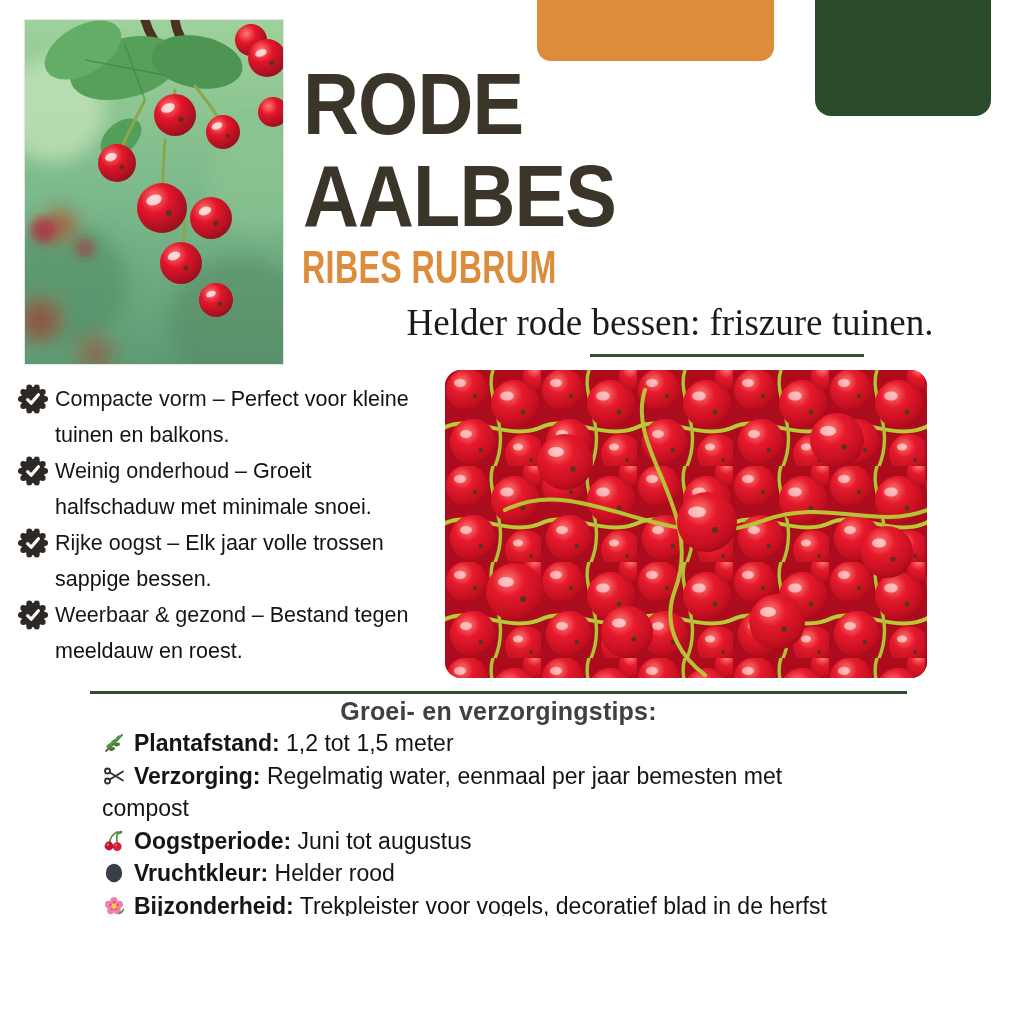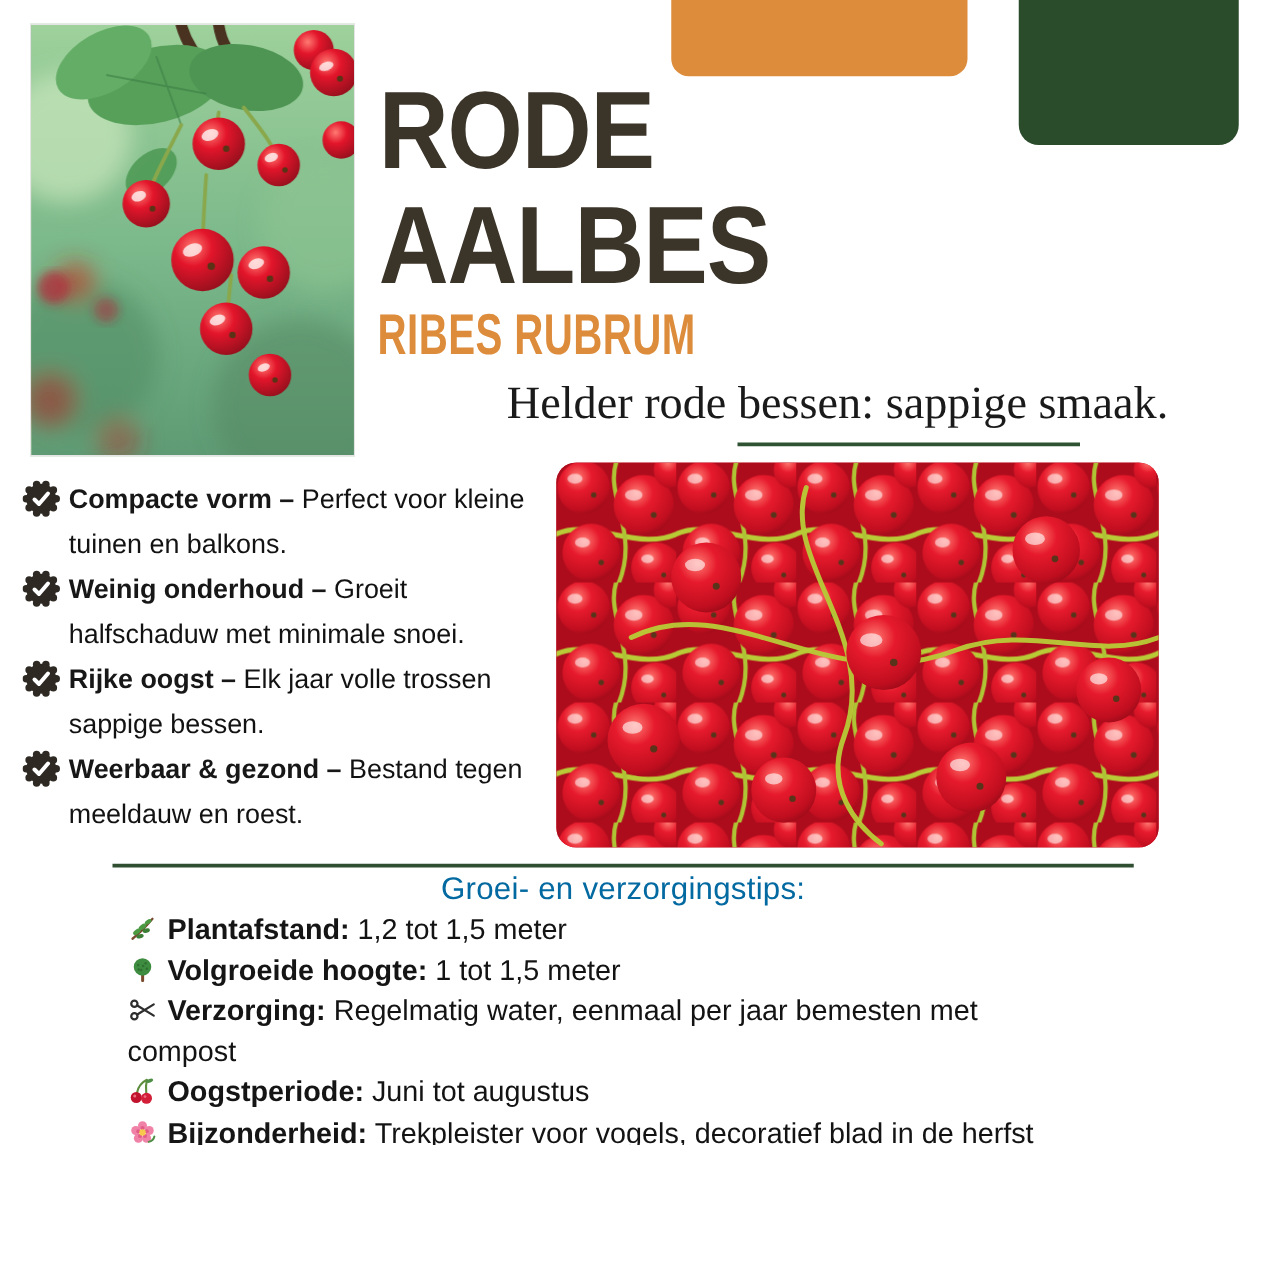--- a/index.html
+++ b/index.html
@@ -33,27 +33,27 @@
   .tagline { position:absolute; left:345px; top:301px; width:650px; text-align:center;
     font-family:"Liberation Serif", serif; font-size:37px; color:#1A1A1A; }
   .tagline-underline { position:absolute; left:590px; top:354px; width:274px; height:3px;
     background:#2F5233; }
 
   
   .features { position:absolute; left:18px; top:381px; width:412px;
     font-size:21.5px; line-height:36px; color:#121212; }
   .feature-item { position:relative; padding-left:37px; }
   .feature-item .badge { position:absolute; left:0; top:3px; width:30px; height:30px; }
-  .feature-label { font-weight:700; color:#171717; }
+  .feature-label { font-weight:400; color:#171717; }
   .feature-text { white-space:pre-line; }
 
   
   .divider { position:absolute; left:90px; top:691px; width:817px; height:3px; background:#2F4F30; }
   .tips-heading { position:absolute; left:90px; top:697px; width:817px; text-align:center;
-    font-size:25px; font-weight:400; letter-spacing:0.2px; color:#0369a1; }
+    font-size:25px; font-weight:700; letter-spacing:0.2px; color:#404040; }
   .tips { position:absolute; left:86px; top:727px; width:872px; font-size:23px;
     line-height:32.5px; color:#131313;margin-left:16px; }
   .tip-item .ticon { display:inline-block; width:24px; height:24px; vertical-align:-4px;
     margin-right:8px; }
   .tip-label { font-weight:700; color:#151515; }
   .tip-value { white-space:pre-line; }
 </style>
 </head>
 <body>
 
@@ -145,21 +145,21 @@
       </g>
     </svg>
   </div>
 
   <div class="title">
     <div>RODE</div>
     <div>AALBES</div>
   </div>
   <div class="subtitle">RIBES RUBRUM</div>
 
-  <div class="tagline">Helder rode bessen: sappige smaak.</div>
+  <div class="tagline">Helder rode bessen: friszure tuinen.</div>
   <div class="tagline-underline"></div>
 
   <div class="photo-main">
     <svg width="482" height="308" viewBox="0 0 482 308" preserveAspectRatio="none">
       <defs>
         <radialGradient id="bG" cx="38%" cy="30%" r="78%">
           <stop offset="0" stop-color="#FF7A72"></stop>
             <stop offset="0.35" stop-color="#E61A2C"></stop>
           <stop offset="0.8" stop-color="#C00E1F"></stop>
             <stop offset="1" stop-color="#930A17"></stop>
@@ -332,36 +332,20 @@
             </g>
             <g fill="#3C7F36">
               <ellipse cx="10" cy="18" rx="3" ry="1.7" transform="rotate(-15 10 18)"></ellipse>
               <ellipse cx="15" cy="13.5" rx="3" ry="1.7" transform="rotate(-15 15 13.5)"></ellipse>
             </g>
           </svg>
       </span><span class="tip-label">Plantafstand:</span> <span class="tip-value">1,2 tot 1,5 meter</span>
     </div>
     <div class="tip-item">
       <span class="ticon">
-        <svg viewBox="0 0 24 24" width="24" height="24">
-            <rect x="10.9" y="15" width="2.4" height="6.5" rx="1" fill="#7B4A2D"></rect>
-            <circle cx="12" cy="9.5" r="7" fill="#3E8C3F"></circle>
-            <g fill="#2F7032">
-              <circle cx="8.5" cy="8" r="1"></circle>
-              <circle cx="14.5" cy="6.5" r="1"></circle>
-              <circle cx="11" cy="12" r="1"></circle>
-              <circle cx="15.5" cy="11" r="1"></circle>
-              <circle cx="9" cy="11.5" r="1"></circle>
-              <circle cx="12.5" cy="8.8" r="1"></circle>
-            </g>
-          </svg>
-      </span><span class="tip-label">Volgroeide hoogte:</span> <span class="tip-value">1 tot 1,5 meter</span>
-    </div>
-    <div class="tip-item">
-      <span class="ticon">
         <svg viewBox="0 0 24 24" width="24" height="24" fill="none" stroke="#2E2E2E" stroke-width="1.8" stroke-linecap="round">
             <circle cx="5.5" cy="7" r="2.5"></circle>
             <circle cx="5.5" cy="17" r="2.5"></circle>
             <path d="M7.8 8.4 L21 16.5 M7.8 15.6 L21 7.5"></path>
           </svg>
       </span><span class="tip-label">Verzorging:</span> <span class="tip-value">Regelmatig water, eenmaal per jaar bemesten met
 compost</span>
     </div>
     <div class="tip-item">
       <span class="ticon">
@@ -371,20 +355,27 @@
             <circle cx="7" cy="17" r="4.4" fill="#C2132E"></circle>
             <circle cx="15.2" cy="17.6" r="4.4" fill="#D31F38"></circle>
             <circle cx="5.8" cy="15.7" r="1.2" fill="#F2808F" opacity="0.85"></circle>
             <circle cx="14" cy="16.2" r="1.1" fill="#F2808F" opacity="0.8"></circle>
           </svg>
       </span><span class="tip-label">Oogstperiode:</span> <span class="tip-value">Juni tot augustus</span>
     </div>
     <div class="tip-item">
       <span class="ticon">
         <svg viewBox="0 0 24 24" width="24" height="24">
+            <ellipse cx="12" cy="12" rx="8.2" ry="9.2" fill="#3A3F46"></ellipse>
+          </svg>
+      </span><span class="tip-label">Vruchtkleur:</span> <span class="tip-value">Helder rood</span>
+    </div>
+    <div class="tip-item">
+      <span class="ticon">
+        <svg viewBox="0 0 24 24" width="24" height="24">
             <g fill="#EF82A6">
               <circle cx="12" cy="6.5" r="3.6"></circle>
               <circle cx="17.4" cy="10.4" r="3.6"></circle>
               <circle cx="15.3" cy="16.6" r="3.6"></circle>
               <circle cx="8.7" cy="16.6" r="3.6"></circle>
               <circle cx="6.6" cy="10.4" r="3.6"></circle>
             </g>
             <g fill="#E25C88">
               <circle cx="12" cy="8.4" r="1.6"></circle>
               <circle cx="15.4" cy="11" r="1.6"></circle>

